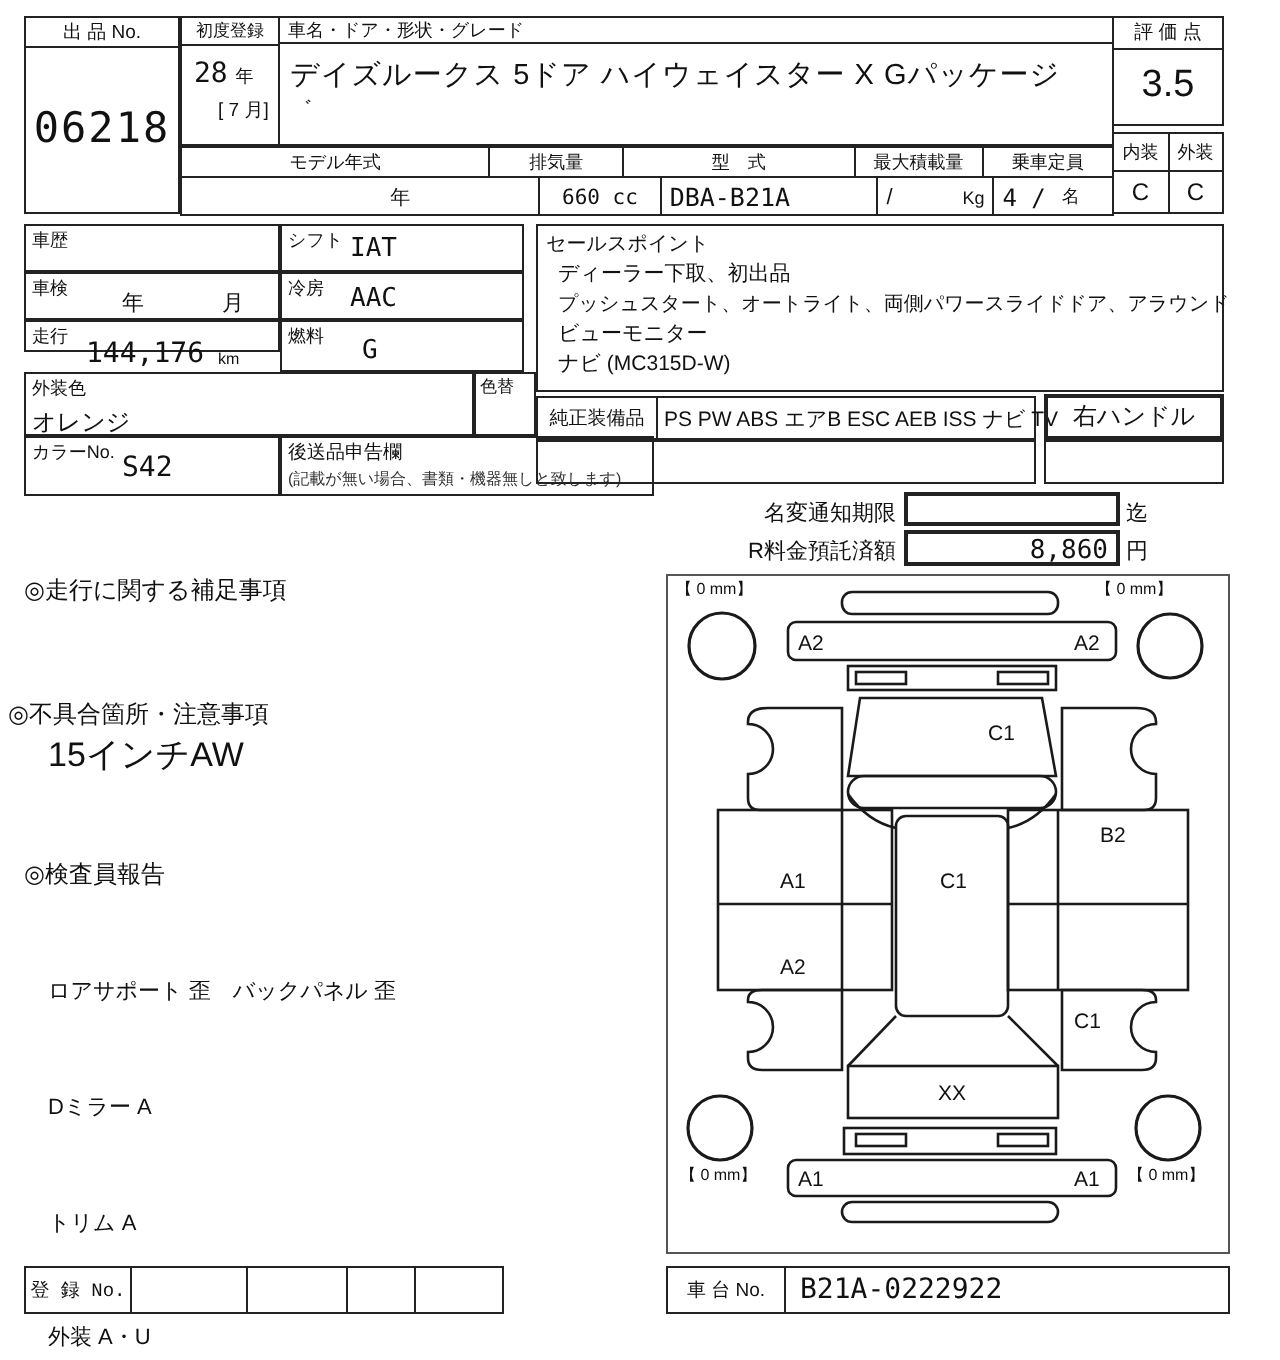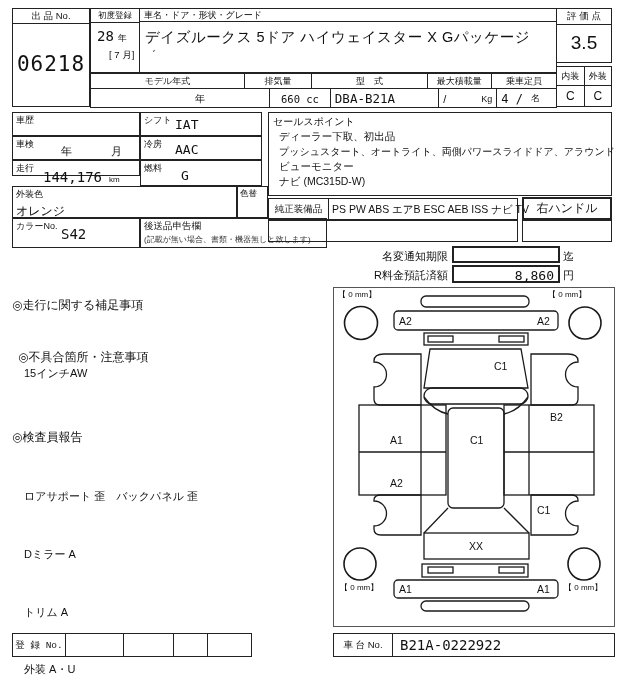--- a/index.html
+++ b/index.html
@@ -144,23 +144,23 @@
   <div class="ab box" style="left:522px;top:220px;width:90px;height:22px;"></div>
 
   <div class="ab nowrap" style="left:330px;top:249px;width:118px;text-align:right;font-size:11px;">名変通知期限</div>
   <div class="ab box2" style="left:452px;top:246px;width:108px;height:17px;"></div>
   <div class="ab" style="left:563px;top:249px;font-size:11px;">迄</div>
 
   <div class="ab nowrap" style="left:330px;top:268px;width:118px;text-align:right;font-size:11px;">R料金預託済額</div>
   <div class="ab box2 mono" style="left:452px;top:265px;width:108px;height:18px;text-align:right;font-size:13px;padding:1px 4px 0 0;">8,860</div>
   <div class="ab" style="left:563px;top:268px;font-size:11px;">円</div>
 
-  <div class="ab nowrap" style="left:12px;top:297px;font-size:12px;">◎走行に関する補足事項</div>
-  <div class="ab nowrap" style="left:18px;top:349px;font-size:12px;text-align:right;">◎不具合箇所・注意事項</div>
-  <div class="ab nowrap" style="left:24px;top:366px;font-size:11px;">15インチAW</div>
+  <div class="ab nowrap" style="left:12px;top:287px;font-size:12px;">◎走行に関する補足事項</div>
+  <div class="ab nowrap" style="left:4px;top:349px;font-size:12px;text-align:right;">◎不具合箇所・注意事項</div>
+  <div class="ab nowrap" style="left:24px;top:366px;font-size:17px;">15インチAW</div>
   <div class="ab nowrap" style="left:12px;top:429px;font-size:12px;">◎検査員報告</div>
   <div class="ab list" style="left:24px;top:449px;">
     <div>ロアサポート 歪　バックパネル 歪</div>
     <div>Dミラー A</div>
     <div>トリム A</div>
     <div>外装 A・U</div>
     
     
     
     

